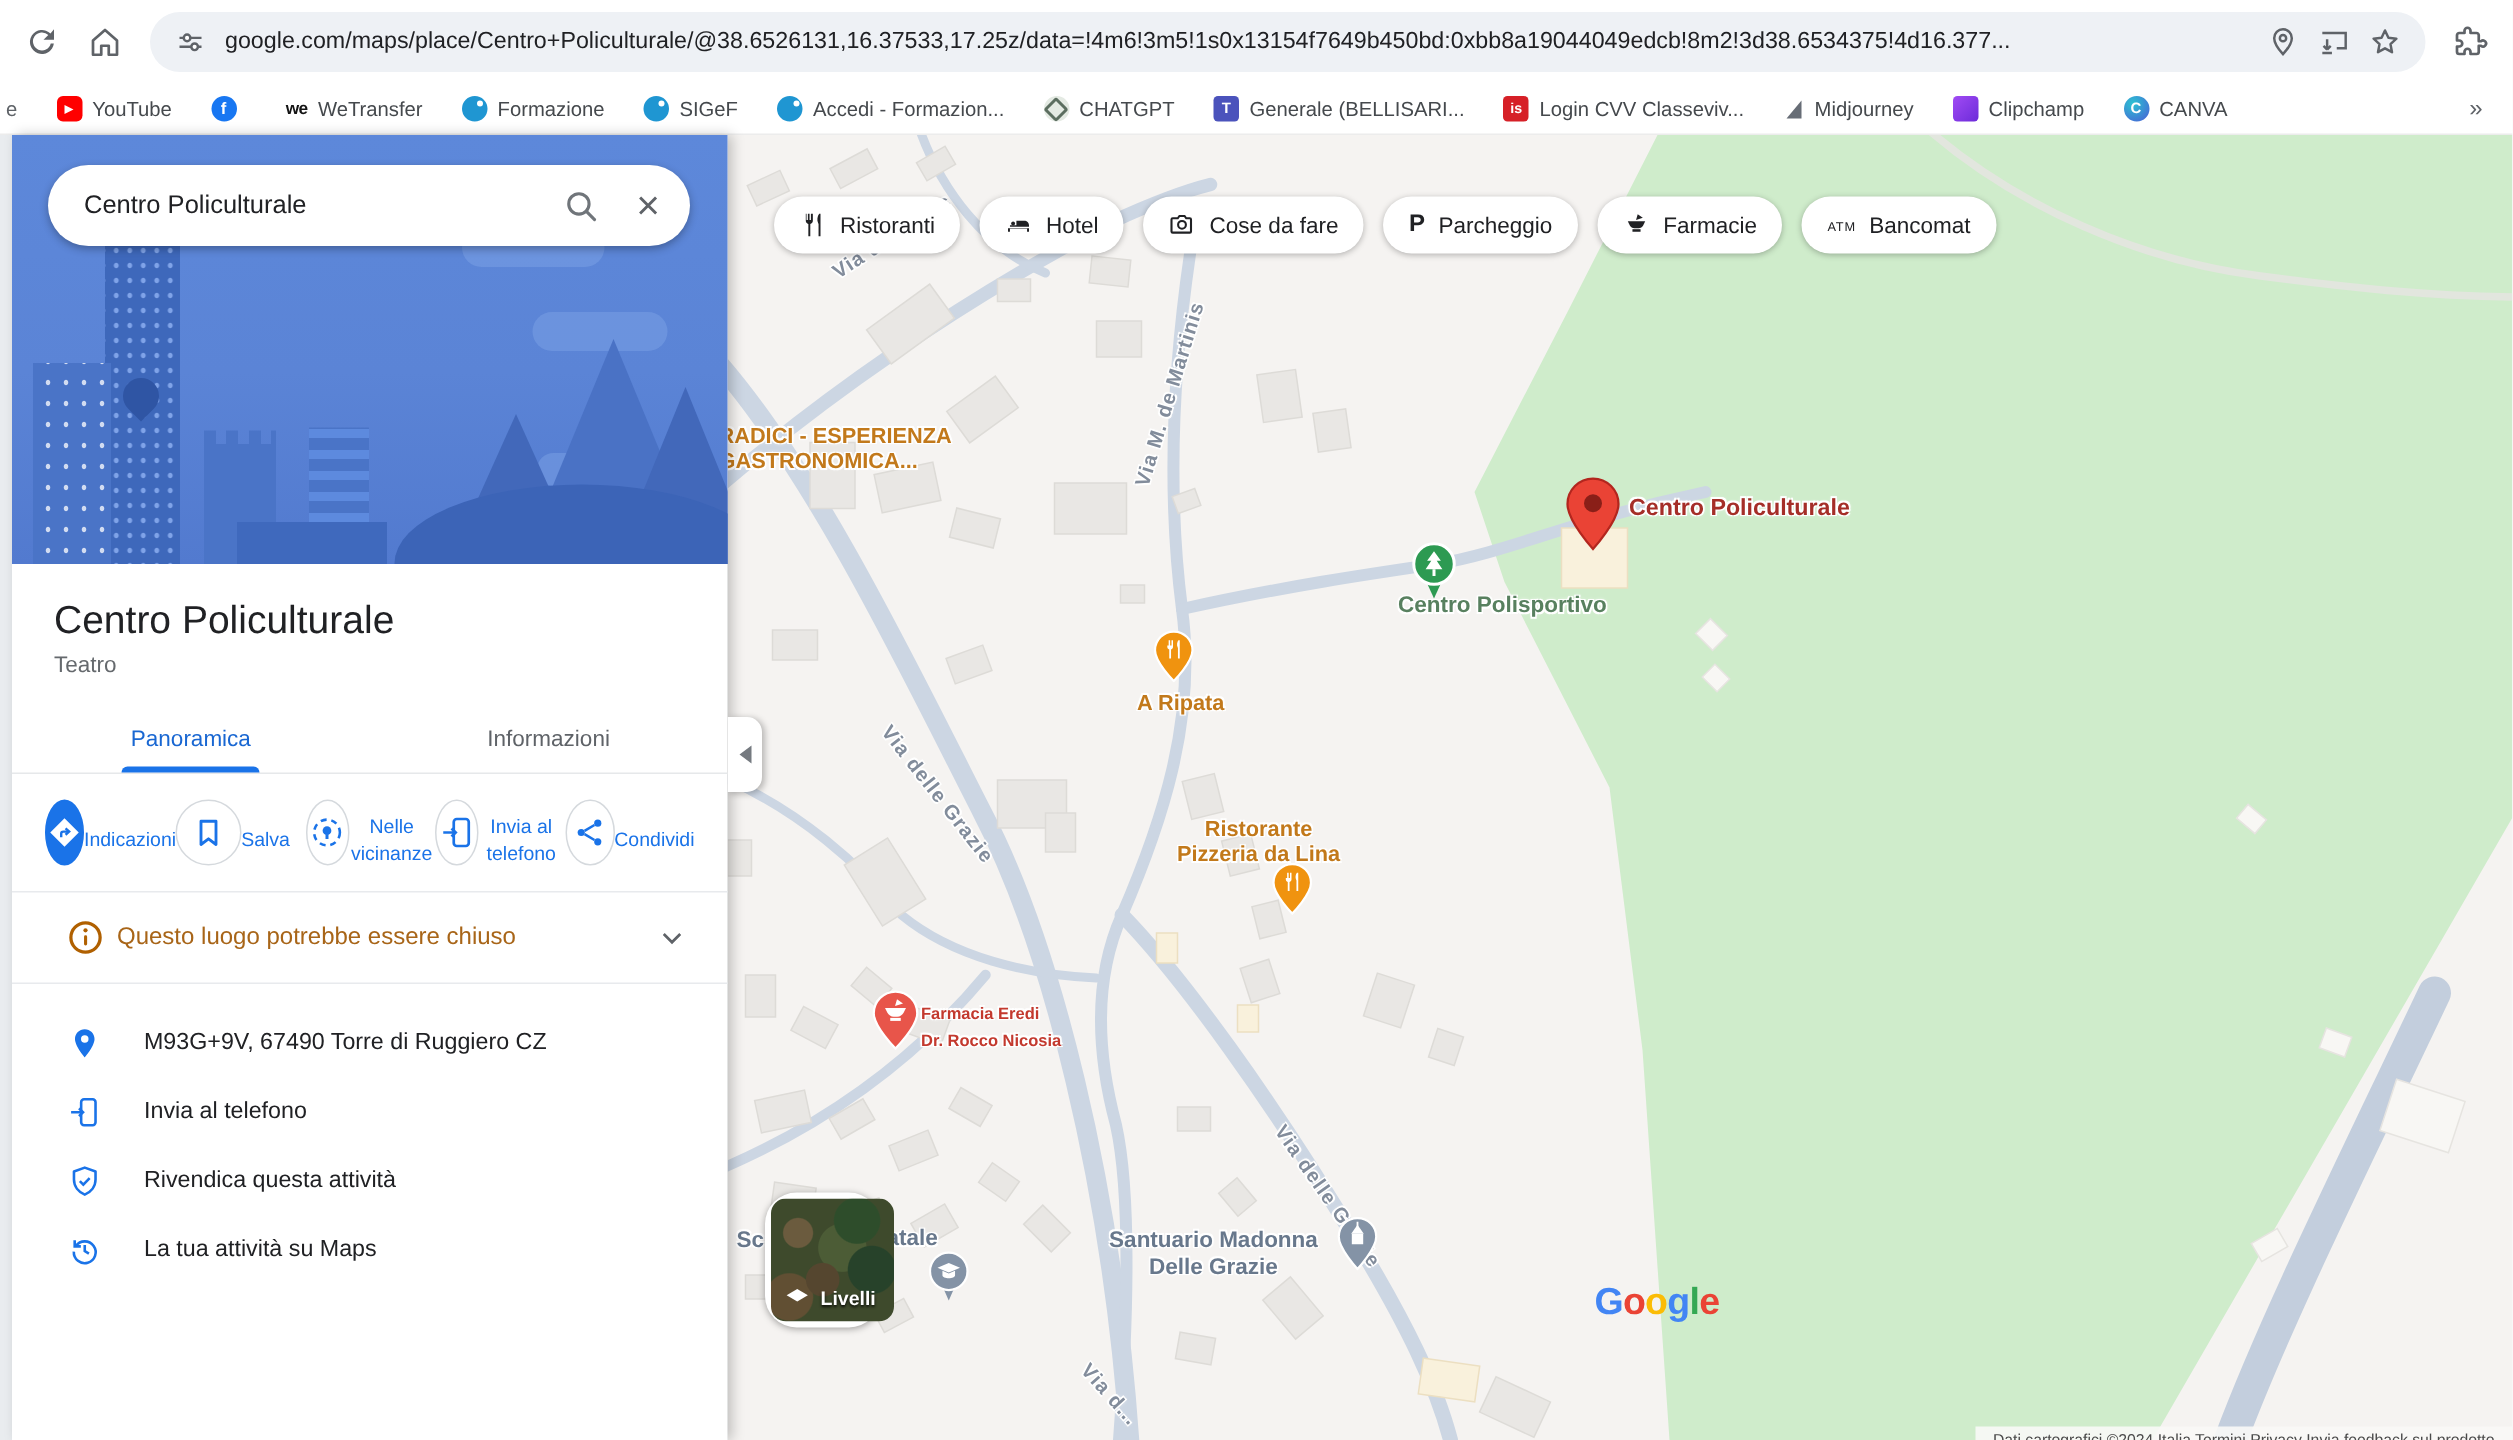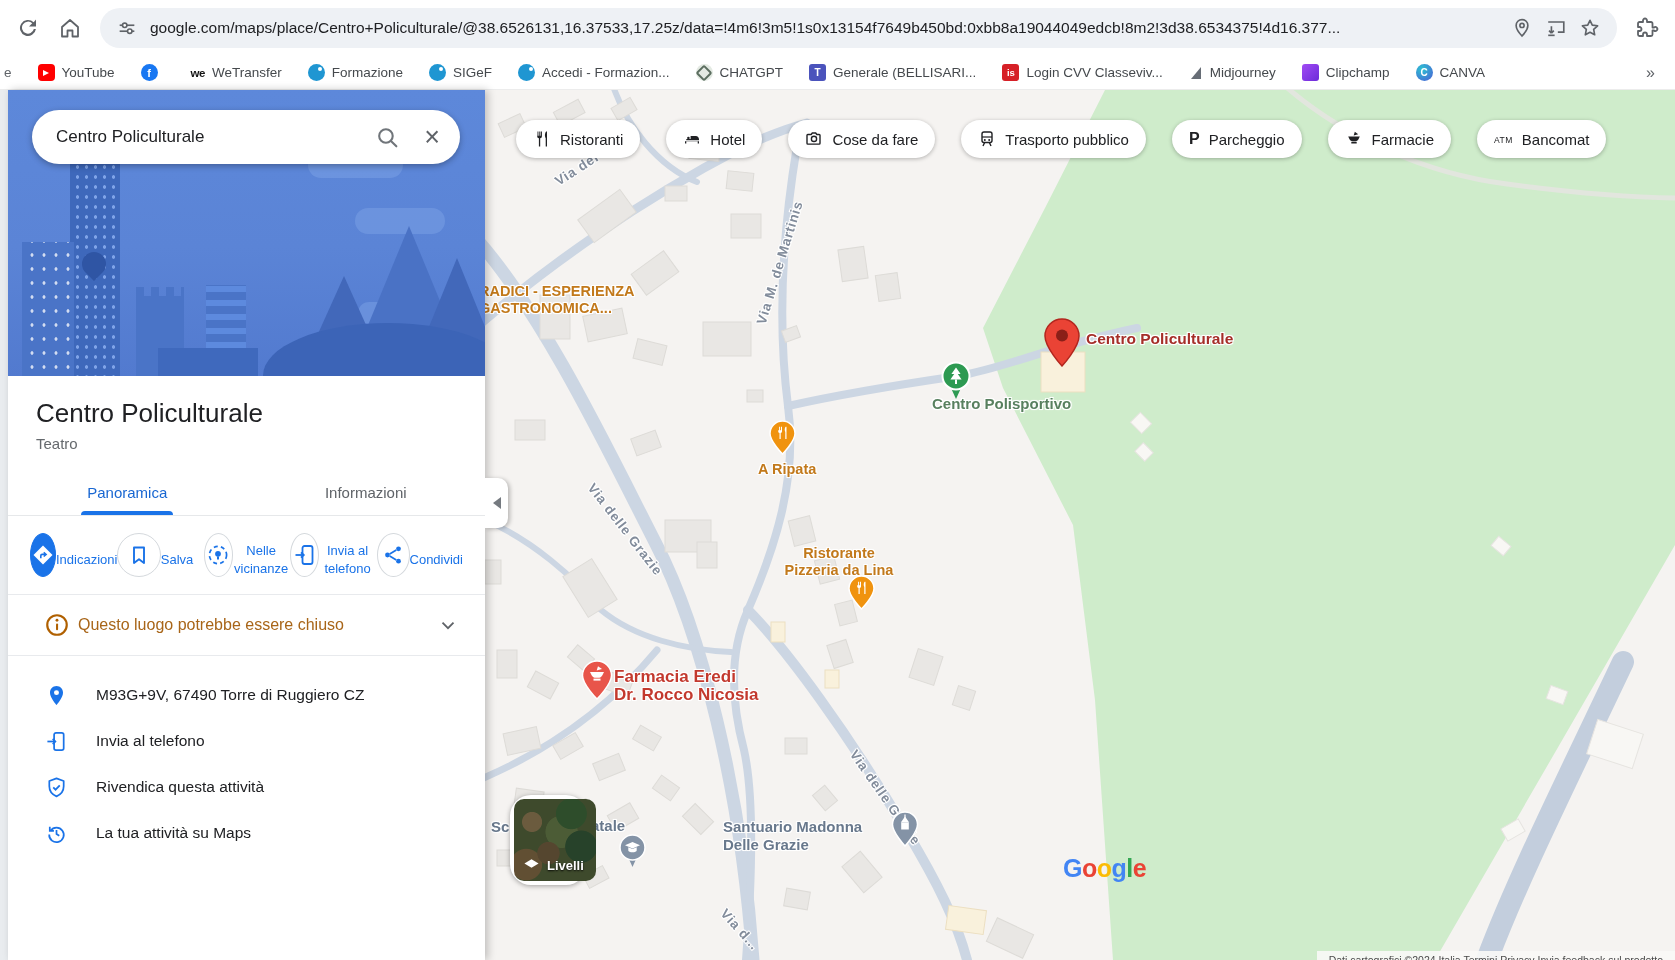--- a/index.html
+++ b/index.html
@@ -99,21 +99,21 @@
   .chev { width:22px; height:22px; color:#5f6368; }
 
   .details { padding:16px 0; }
   .drow { display:flex; align-items:center; gap:28px; padding:11.5px 24px 11.5px 37px; font-size:15.5px; color:#202124; cursor:pointer; }
   .drow svg { width:23px; height:23px; flex:0 0 auto; }
 
   
   .map { position:absolute; left:485px; top:0; right:0; height:100%; background:#f5f3f1; overflow:hidden; }
   .map-svg { position:absolute; left:0; top:0; width:100%; height:100%; }
 
-  .chips { position:absolute; left:31px; top:30px; display:flex; gap:26px; z-index:8;align-items:center; }
+  .chips { position:absolute; left:31px; top:41px; display:flex; gap:13px; z-index:8;align-items:center; }
   .chip { height:38px; background:#fff; border-radius:19px; display:flex; align-items:center; gap:9px; padding:0 17px;
     box-shadow:0 1px 4px rgba(0,0,0,.28); font-size:15px; color:#202124; white-space:nowrap; cursor:pointer; }
   .chip svg { width:18px; height:18px; }
   .chip .pletter { font-weight:bold; font-size:16px; color:#202124; }
   .chip .atm { font-weight:normal; font-size:8.5px; letter-spacing:.5px; color:#202124; border-top:1px solid transparent; }
 
   .collapse { position:absolute; left:0; top:388px; width:23px; height:50px; background:#fff; border-radius:0 10px 10px 0;
     box-shadow:2px 1px 4px rgba(0,0,0,.25); display:flex; align-items:center; justify-content:center; z-index:7; cursor:pointer; }
   .collapse::after { content:""; width:0; height:0; border-top:6px solid transparent; border-bottom:6px solid transparent;
     border-right:8px solid #757a80; }
@@ -125,22 +125,22 @@
   .lab-principe { left:64px; top:60px; transform:rotate(-33deg); }
   .lab-martinis { left:218px; top:148px; width:164px; transform:rotate(-73deg); }
   .lab-grazleft { left:84px; top:432px; transform:rotate(52deg); }
   .lab-grazright { left:344px; top:700px; transform:rotate(55deg); }
   .lab-viad { left:230px; top:832px; transform:rotate(48deg); }
   .lab-radici { left:-6px; top:193px; color:#c2791b; font-size:14.5px; line-height:17px; }
   .lab-aripata { left:273px; top:371px; color:#c2791b; font-size:14.5px; }
   .lab-policult { left:601px; top:240px; color:#a52e28; font-size:15.5px; }
   .lab-polisport { left:447px; top:305px; color:#58805f; font-size:15px; }
   .lab-pizzeria { left:268px; top:455px; width:172px; text-align:center; color:#c2791b; font-size:14.5px; line-height:17px; }
-  .lab-farmacia { left:129px; top:578px; color:#c3392e; font-size:17px; line-height:17.5px; }
-  .lab-santuario { left:238px; top:728px; width:172px; text-align:left; color:#68788c; font-size:15px; line-height:18px; }
+  .lab-farmacia { left:129px; top:578px; color:#c3392e; font-size:11px; line-height:17.5px; }
+  .lab-santuario { left:238px; top:728px; width:172px; text-align:center; color:#68788c; font-size:15px; line-height:18px; }
   .lab-sc { left:6px; top:728px; color:#68788c; font-size:15px; }
   .lab-statale { left:91px; top:727px; color:#68788c; font-size:15px; }
 
   .pin { position:absolute; z-index:5; cursor:pointer; }
 
   .livelli { position:absolute; left:25px; top:705px; width:77px; height:90px; border-radius:21px; background:#fff;
     box-shadow:0 1px 5px rgba(0,0,0,.35); padding:4px; z-index:9; cursor:pointer; }
   .sat { width:82px; height:82px; border-radius:10px; background-color:#3e4a2c; position:relative; overflow:hidden;
     background-image:
       radial-gradient(circle at 22% 28%, #6b5b3e 0 11%, transparent 12%),
@@ -503,30 +503,20 @@
           <span>Hotel</span>
         </div>
         <div class="chip">
           <svg viewBox="0 0 18 18" fill="none" stroke="#202124" stroke-width="1.4">
               <path d="M6.2 4.5 7.3 3h3.4l1.1 1.5h2.4c.5 0 .8.3.8.8v8c0 .5-.3.8-.8.8H2.8c-.5 0-.8-.3-.8-.8v-8c0-.5.3-.8.8-.8Z"></path>
               <circle cx="9" cy="8.9" r="2.6"></circle>
             </svg>
           <span>Cose da fare</span>
         </div>
         <div class="chip">
-          <svg viewBox="0 0 18 18">
-              <rect x="4" y="2" width="10" height="10.5" rx="2" fill="none" stroke="#202124" stroke-width="1.4"></rect>
-              <line x1="4" y1="7" x2="14" y2="7" stroke="#202124" stroke-width="1.2"></line>
-              <circle cx="6.8" cy="10" r="1" fill="#202124"></circle>
-              <circle cx="11.2" cy="10" r="1" fill="#202124"></circle>
-              <path d="M6.5 12.8 5 16M11.5 12.8 13 16" stroke="#202124" stroke-width="1.4" fill="none"></path>
-            </svg>
-          <span>Trasporto pubblico</span>
-        </div>
-        <div class="chip">
           <span class="pletter">P</span>
           <span>Parcheggio</span>
         </div>
         <div class="chip">
           <svg viewBox="0 0 18 18" fill="#202124">
               <path d="M3.2 6.5h11.6l-1.3 2.7c-.6 1.2-1.8 2-3.1 2H7.6c-1.3 0-2.5-.8-3.1-2Z"></path>
               <rect x="6.3" y="11.8" width="5.4" height="1.7"></rect>
               <path d="M9.8 1.8l3.4 2.4-4.5 1.4z"></path>
             </svg>
           <span>Farmacie</span>

